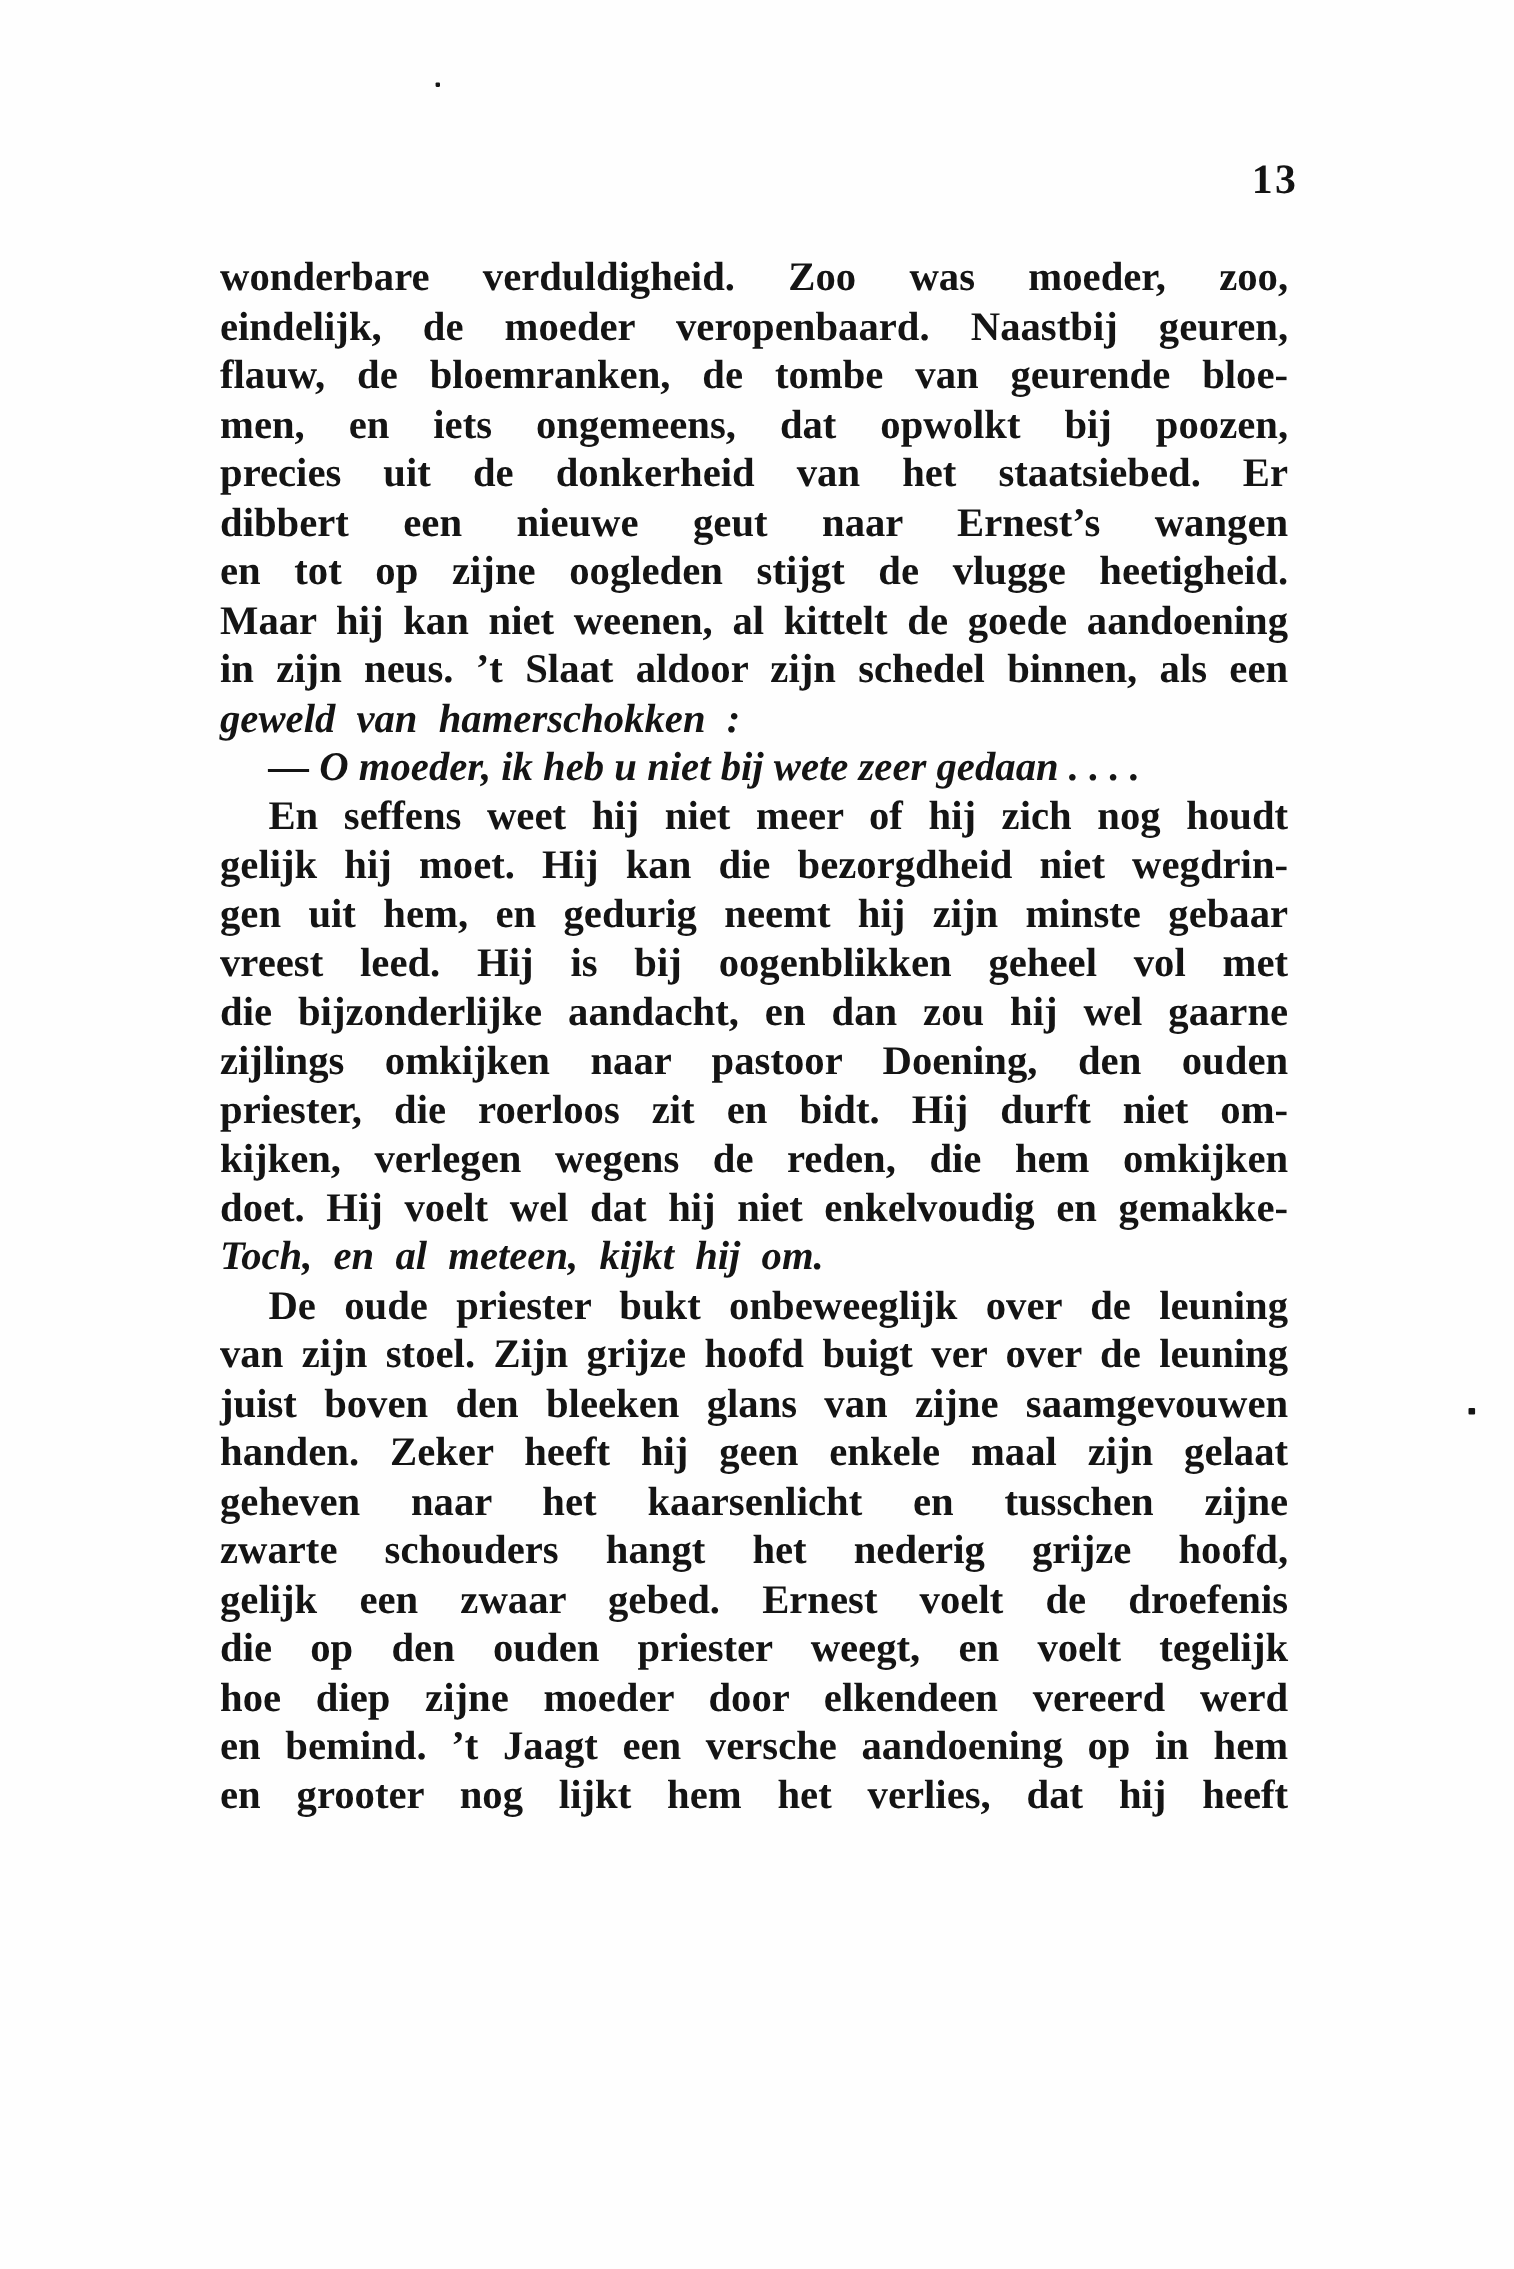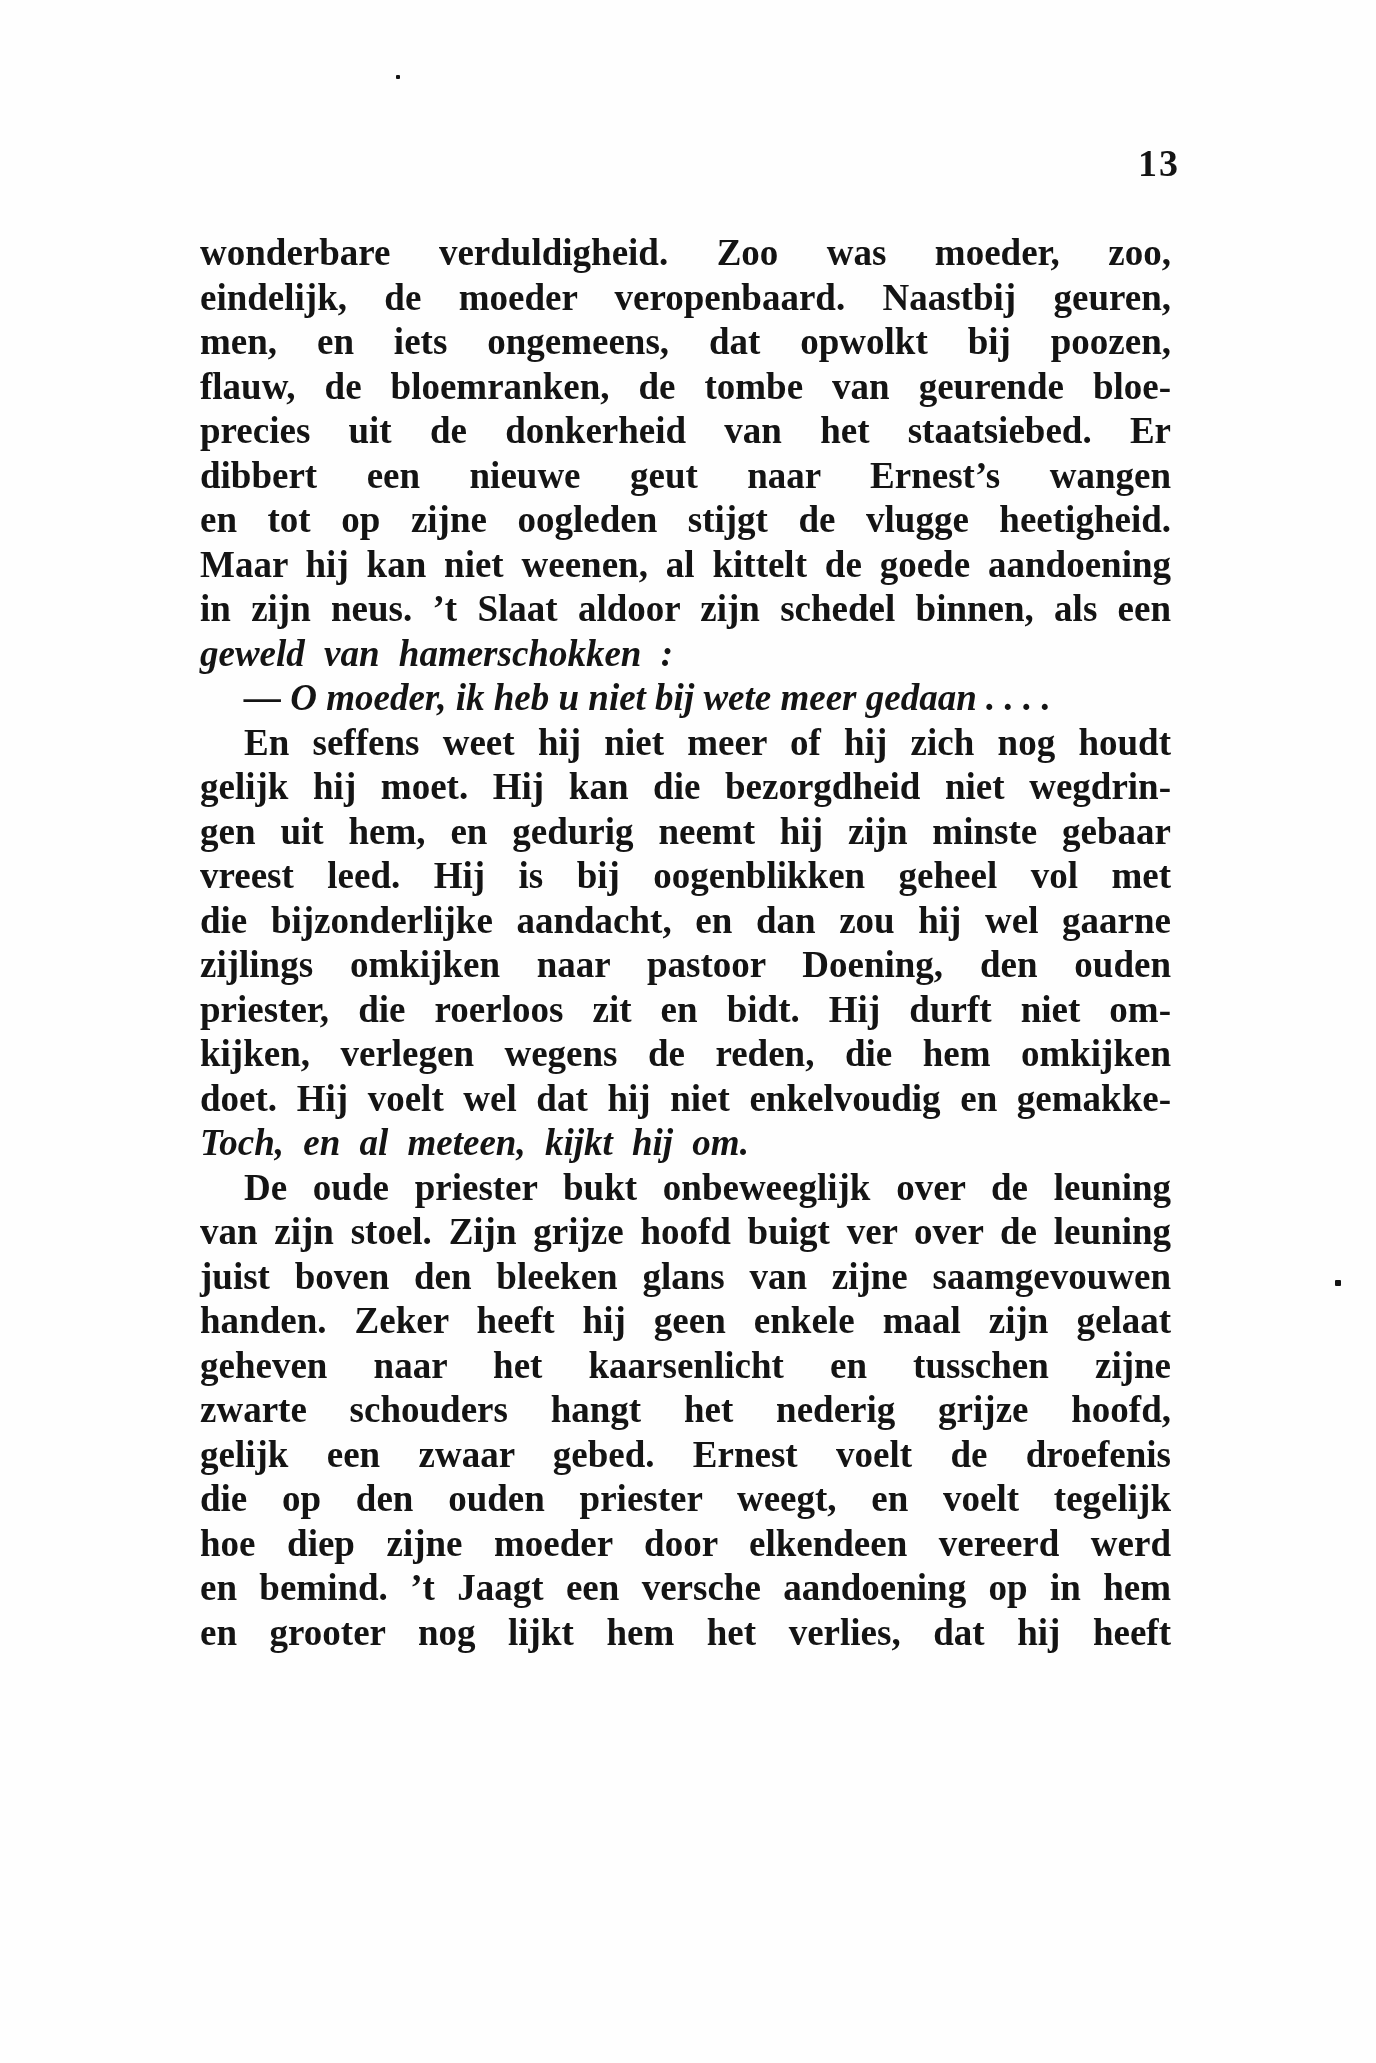--- a/index.html
+++ b/index.html
@@ -55,29 +55,29 @@
 </style>
 </head>
 <body>
 
 <div class="scan-page">
   <div class="page-number">13</div>
 
   <div class="page-text">
       <div class="line">wonderbare verduldigheid. Zoo was moeder, zoo,</div>
       <div class="line">eindelijk, de moeder veropenbaard. Naastbij geuren,</div>
+      <div class="line">flauw, de bloemranken, de tombe van geurende bloe-</div>
       <div class="line">men, en iets ongemeens, dat opwolkt bij poozen,</div>
-      <div class="line">flauw, de bloemranken, de tombe van geurende bloe-</div>
       <div class="line">precies uit de donkerheid van het staatsiebed. Er</div>
       <div class="line">dibbert een nieuwe geut naar Ernest’s wangen</div>
       <div class="line">en tot op zijne oogleden stijgt de vlugge heetigheid.</div>
       <div class="line">Maar hij kan niet weenen, al kittelt de goede aandoening</div>
       <div class="line">in zijn neus. ’t Slaat aldoor zijn schedel binnen, als een</div>
       <div class="line endline loose">geweld van hamerschokken :</div>
-      <div class="line indent endline">— O moeder, ik heb u niet bij wete meer gedaan . . . .</div>
+      <div class="line indent endline">— O moeder, ik heb u niet bij wete zeer gedaan . . . .</div>
       <div class="line indent">En seffens weet hij niet meer of hij zich nog houdt</div>
       <div class="line">gelijk hij moet. Hij kan die bezorgdheid niet wegdrin-</div>
       <div class="line">gen uit hem, en gedurig neemt hij zijn minste gebaar</div>
       <div class="line">vreest leed. Hij is bij oogenblikken geheel vol met</div>
       <div class="line">die bijzonderlijke aandacht, en dan zou hij wel gaarne</div>
       <div class="line">zijlings omkijken naar pastoor Doening, den ouden</div>
       <div class="line">priester, die roerloos zit en bidt. Hij durft niet om-</div>
       <div class="line">kijken, verlegen wegens de reden, die hem omkijken</div>
       <div class="line">doet. Hij voelt wel dat hij niet enkelvoudig en gemakke-</div>
       <div class="line endline loose">Toch, en al meteen, kijkt hij om.</div>

